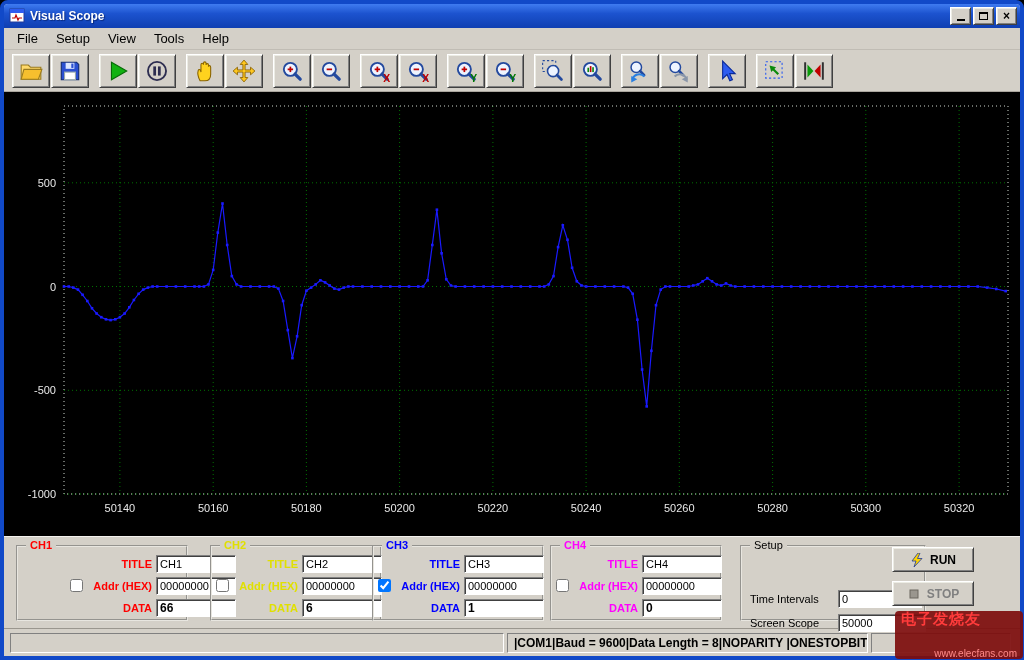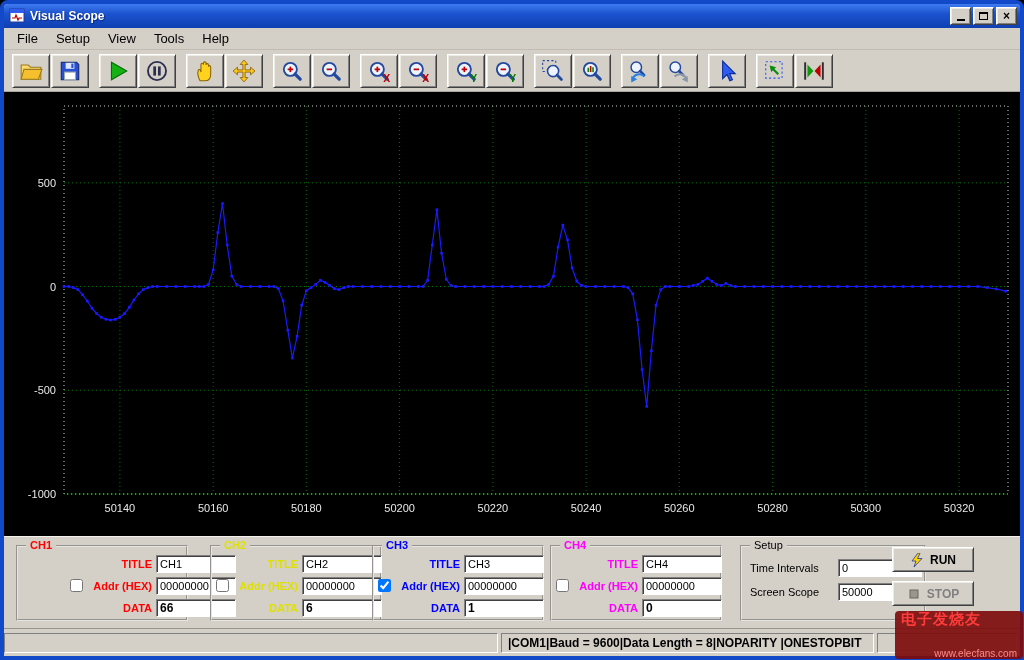--- a/index.html
+++ b/index.html
@@ -31,29 +31,29 @@
   .bottompanel { height:92px; flex:0 0 92px; position:relative; background:#d4d0c8; border-top:1px solid #f4f2ee; }
   .group { position:absolute; top:8px; height:76px; border:2px groove #e8e6e0; }
   .legend { position:absolute; top:-8px; left:8px; background:#d4d0c8; padding:0 4px; font-size:11px; font-weight:bold; }
   .ch-grid { display:grid; grid-template-columns:15px 64px 80px; grid-auto-rows:21px; column-gap:4px; row-gap:1px; align-items:center; padding:6px 2px 0 3px; }
   .lbl { font-size:11px; font-weight:bold; text-align:right; white-space:nowrap; }
   .olbl { font-size:11px; color:#000; text-align:left; padding-left:4px; white-space:nowrap; }
   .tbx { width:80px; height:18px; font-family:"Liberation Sans",sans-serif; font-size:11px; padding:1px 3px; background:#fff; color:#000;
     border:1px solid; border-color:#808080 #fff #fff #808080; box-shadow:inset 1px 1px 0 #404040; }
   .tbx.bold { font-weight:bold; font-size:12px; }
   .cb { width:13px; height:13px; margin-left:1px; }
-  .o-grid { display:grid; grid-template-columns:88px 84px; grid-auto-rows:22px; column-gap:4px; row-gap:2px; align-items:center; padding:10px 2px 0 4px; }
+  .o-grid { display:grid; grid-template-columns:88px 84px; grid-auto-rows:22px; column-gap:4px; row-gap:2px; align-items:center; padding:10px 2px 0 4px;margin-top:31px; }
   .runstop { position:absolute; top:10px; left:888px; width:84px; display:flex; flex-direction:column; gap:9px; }
   .cmdbtn { width:82px; height:25px; background:#d4d0c8; border:1px solid; border-color:#fff #404040 #404040 #fff;
     box-shadow:inset 1px 1px 0 #ecece4, inset -1px -1px 0 #808080; display:flex; align-items:center; justify-content:center; gap:6px;
     font-size:12px; font-weight:bold; color:#000; }
   .cmdbtn.disabled { color:#808080; }
   .cmdbtn svg { width:14px; height:14px; }
   
-  .statusbar { height:28px; flex:0 0 28px; background:#d4d0c8; display:flex; align-items:center; padding:2px 0; border-top:1px solid #9a968e; }
+  .statusbar { height:28px; flex:0 0 28px; background:#d4d0c8; display:flex; align-items:center; padding:2px 6px; border-top:1px solid #9a968e; }
   .sb-panel { height:20px; border:1px solid; border-color:#808080 #fff #fff #808080; display:flex; align-items:center; padding:0 6px; margin-right:3px; }
   .sb-left { width:494px; }
   .sb-main { flex:1; font-size:12px; font-weight:bold; color:#000; white-space:nowrap; overflow:hidden; }
   .sb-right { width:140px; }
   
   .watermark { position:absolute; right:1px; bottom:1px; width:128px; height:48px; background:rgba(125,12,12,0.92);
     border-radius:4px; z-index:50; display:flex; flex-direction:column; justify-content:center; padding:2px 6px;gap:20px; }
   .wm1 { color:#ff3b3b; font-size:15px; font-weight:bold; line-height:18px; letter-spacing:1px; }
   .wm2 { color:#ff8a8a; font-size:10px; text-align:right; line-height:12px; }
 </style>

